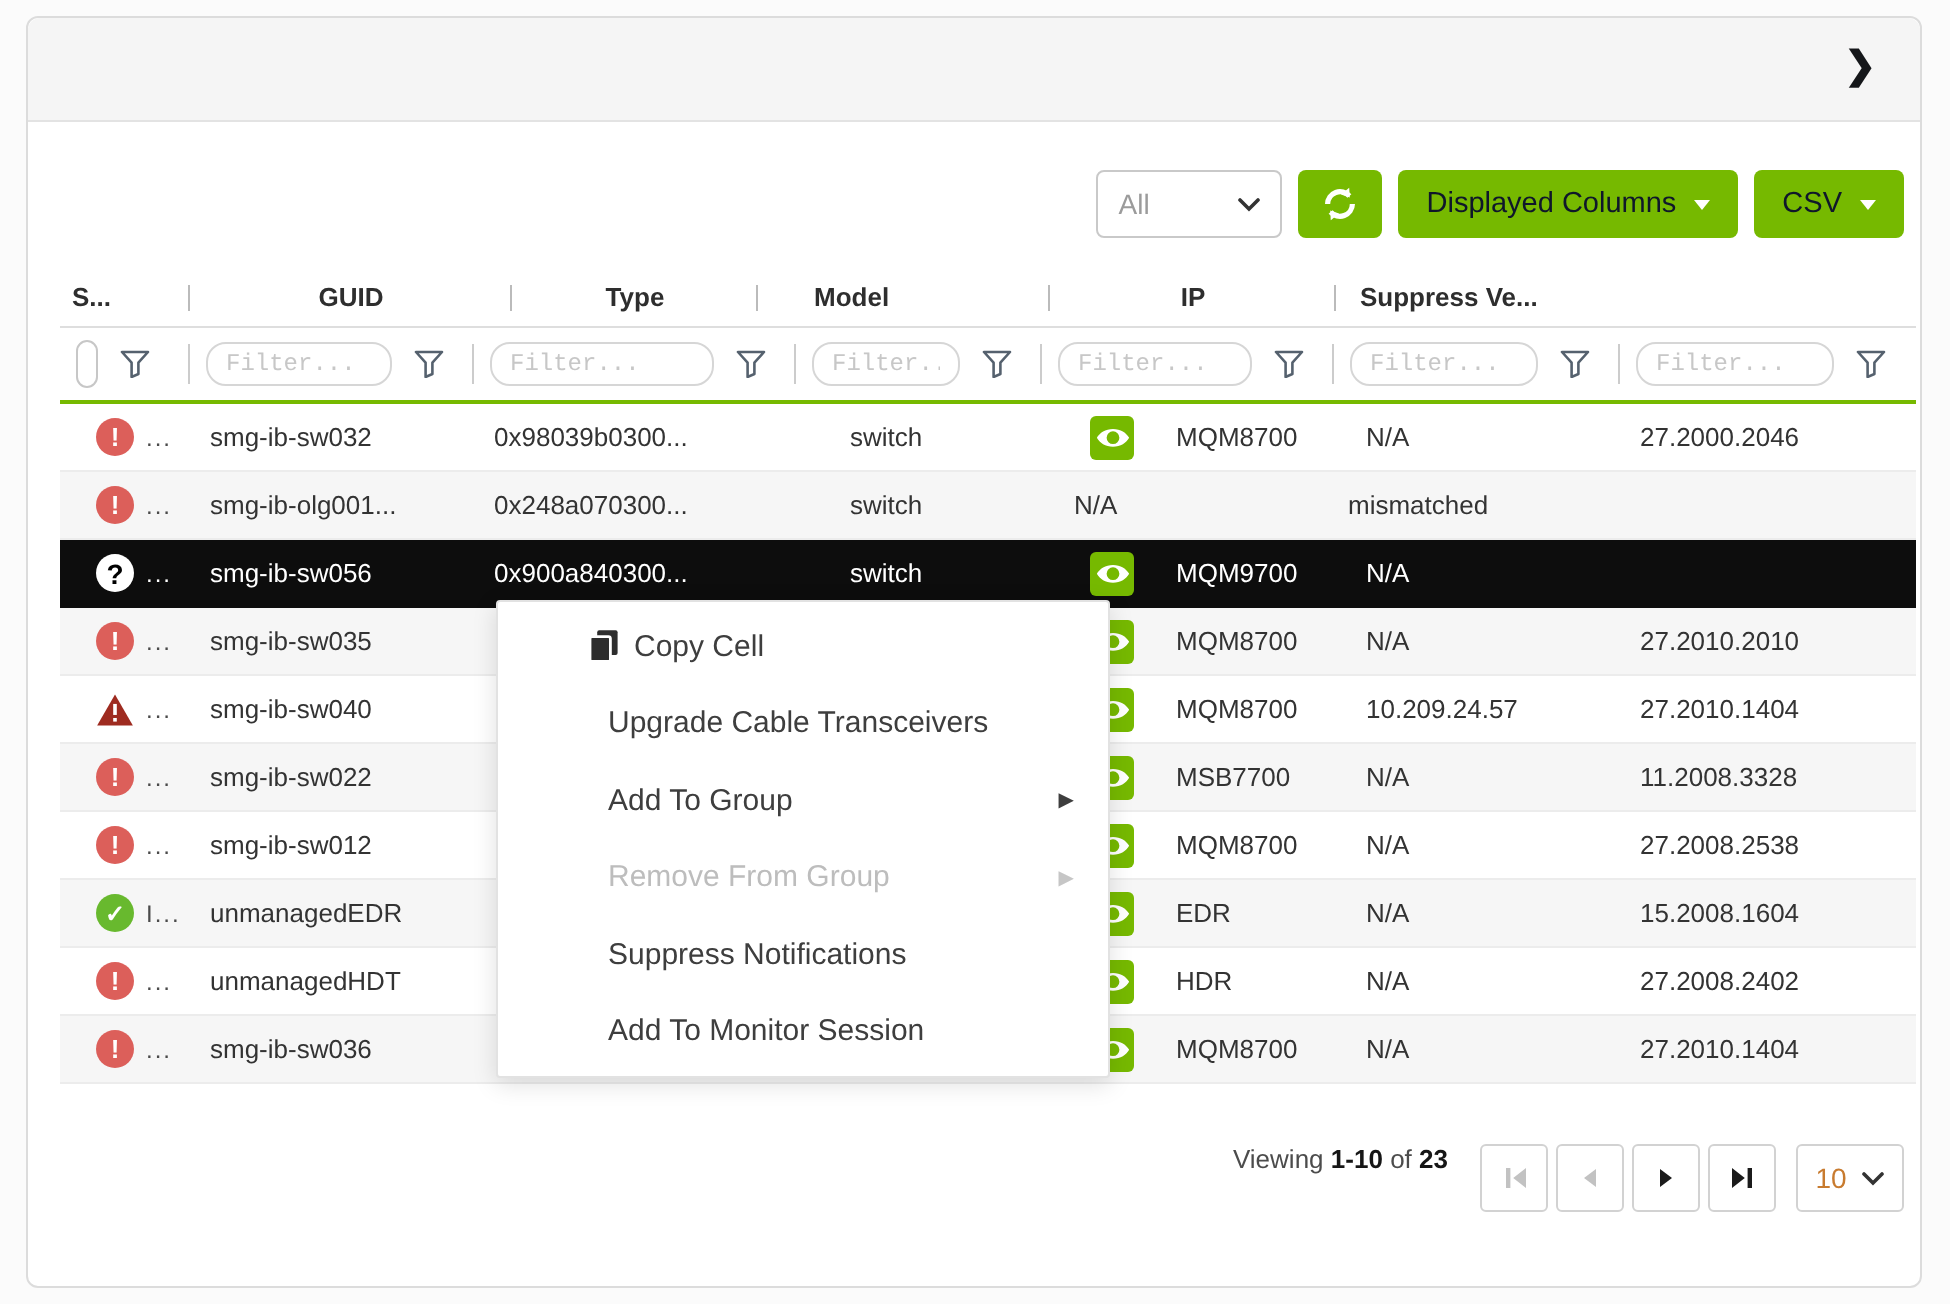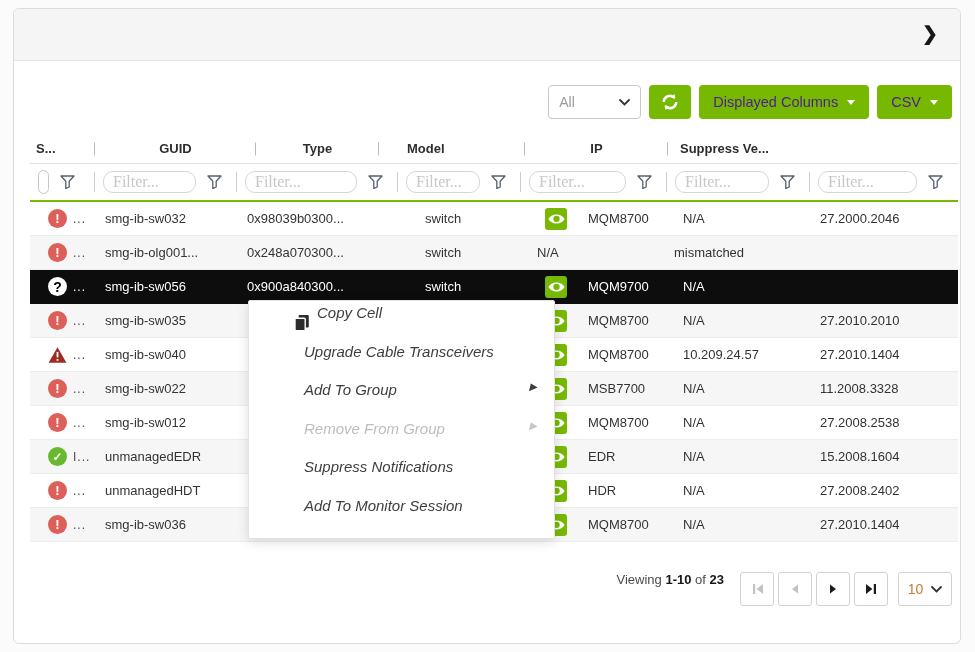--- a/index.html
+++ b/index.html
@@ -29,21 +29,21 @@
     color:#15171a;cursor:pointer;line-height:1.4;
   }
   
   .toolbar{position:absolute;top:76px;right:8px;display:flex;gap:8px;align-items:center;}
   .select-box{
     width:93px;height:34px;background:#fff;border:1px solid #c9c9c9;border-radius:4px;
     display:flex;align-items:center;justify-content:space-between;
     padding:0 10px;font-size:14px;color:#9b9b9b;cursor:pointer;
   }
   .btn{
-    background:var(--accent);color:#4c1d95;border:none;border-radius:4px;height:34px;
+    background:var(--accent);color:#0f172a;border:none;border-radius:4px;height:34px;
     display:flex;align-items:center;justify-content:center;font-size:14.5px;
     padding:0 14px;gap:9px;cursor:pointer;font-family:inherit;
   }
   .btn-sq{width:42px;padding:0;}
   .caret{width:0;height:0;border:4.5px solid transparent;border-top:5.5px solid #fff;margin-top:5px;}
   
   .table{position:absolute;left:16px;top:125px;width:928px;}
   .c0{width:65px;}.c1{width:142px;}.c2{width:161px;}.c3{width:123px;}
   .c4{width:146px;}.c5{width:143px;}.c6{width:148px;}
   .hrow{display:flex;height:30px;align-items:center;border-bottom:1px solid #dedede;}
@@ -59,21 +59,21 @@
     width:1px;height:13px;background:#bbb;
   }
   .frow{display:flex;height:36px;align-items:center;}
   .fcell{display:flex;align-items:center;position:relative;height:100%;padding:0 15px 0 8px;gap:11px;}
   .fcell:not(:last-child)::after{
     content:'';position:absolute;right:0;top:50%;transform:translateY(-50%);
     width:1px;height:20px;background:#ccc;
   }
   .filter-input{
     flex:1;min-width:0;height:22px;border:1px solid #d6d6d6;border-radius:10px;
-    font-size:16px;padding:0 9px;color:#555;font-family:Liberation Serif, serif;outline:none;background:#fff;
+    font-size:12px;padding:0 9px;color:#555;font-family:Liberation Mono, monospace;outline:none;background:#fff;
   }
   .filter-input::placeholder{color:#c7c7c7;}
   .pill{width:11px;height:24px;border:1px solid #c7c7c7;border-radius:6px;background:#fff;cursor:text;}
   .funnel{display:flex;align-items:center;cursor:pointer;flex:none;}
   .rows{border-top:2px solid var(--accent);}
   .row{
     display:flex;height:34px;align-items:center;font-size:13px;color:#333;
     background:#fff;border-bottom:1px solid #ececec;cursor:pointer;
   }
   .row.alt{background:#f6f6f6;}
@@ -96,22 +96,22 @@
   .row.selected .sev-more{color:#fff;}
   .nvlogo{width:22px;height:22px;border-radius:3px;background:var(--accent);flex:none;
     display:flex;align-items:center;justify-content:center;}
   
   .menu{
     position:absolute;left:248px;top:300px;width:307px;background:#fff;
     border:1px solid #e2e2e2;border-radius:2px;box-shadow:0 3px 12px rgba(0,0,0,.13);
     padding:3px 0;z-index:20;
   }
   .mitem{
-    height:38.5px;display:flex;align-items:flex-start;padding-left:55px;
-    font-size:15px;color:#3e3e3e;position:relative;cursor:pointer;white-space:nowrap;font-style:italic;
+    height:38.5px;display:flex;align-items:center;padding-left:55px;
+    font-size:15px;color:#3e3e3e;position:relative;cursor:pointer;white-space:nowrap;
   }
   .mitem.with-icon{padding-left:68px;}
   .mitem .m-ico{position:absolute;left:45px;top:50%;transform:translateY(-50%);display:flex;}
   .mitem .subarrow{position:absolute;right:17px;font-size:10px;color:#3e3e3e;}
   .mitem.disabled{color:#bdbdbd;cursor:default;}
   .mitem.disabled .subarrow{color:#c6c6c6;}
   
   .pagefoot{position:absolute;right:8px;top:563px;display:flex;align-items:flex-start;}
   .viewing{font-size:13px;color:#4c4c4c;margin-right:12px;white-space:nowrap;}
   .viewing b{color:#161616;}

